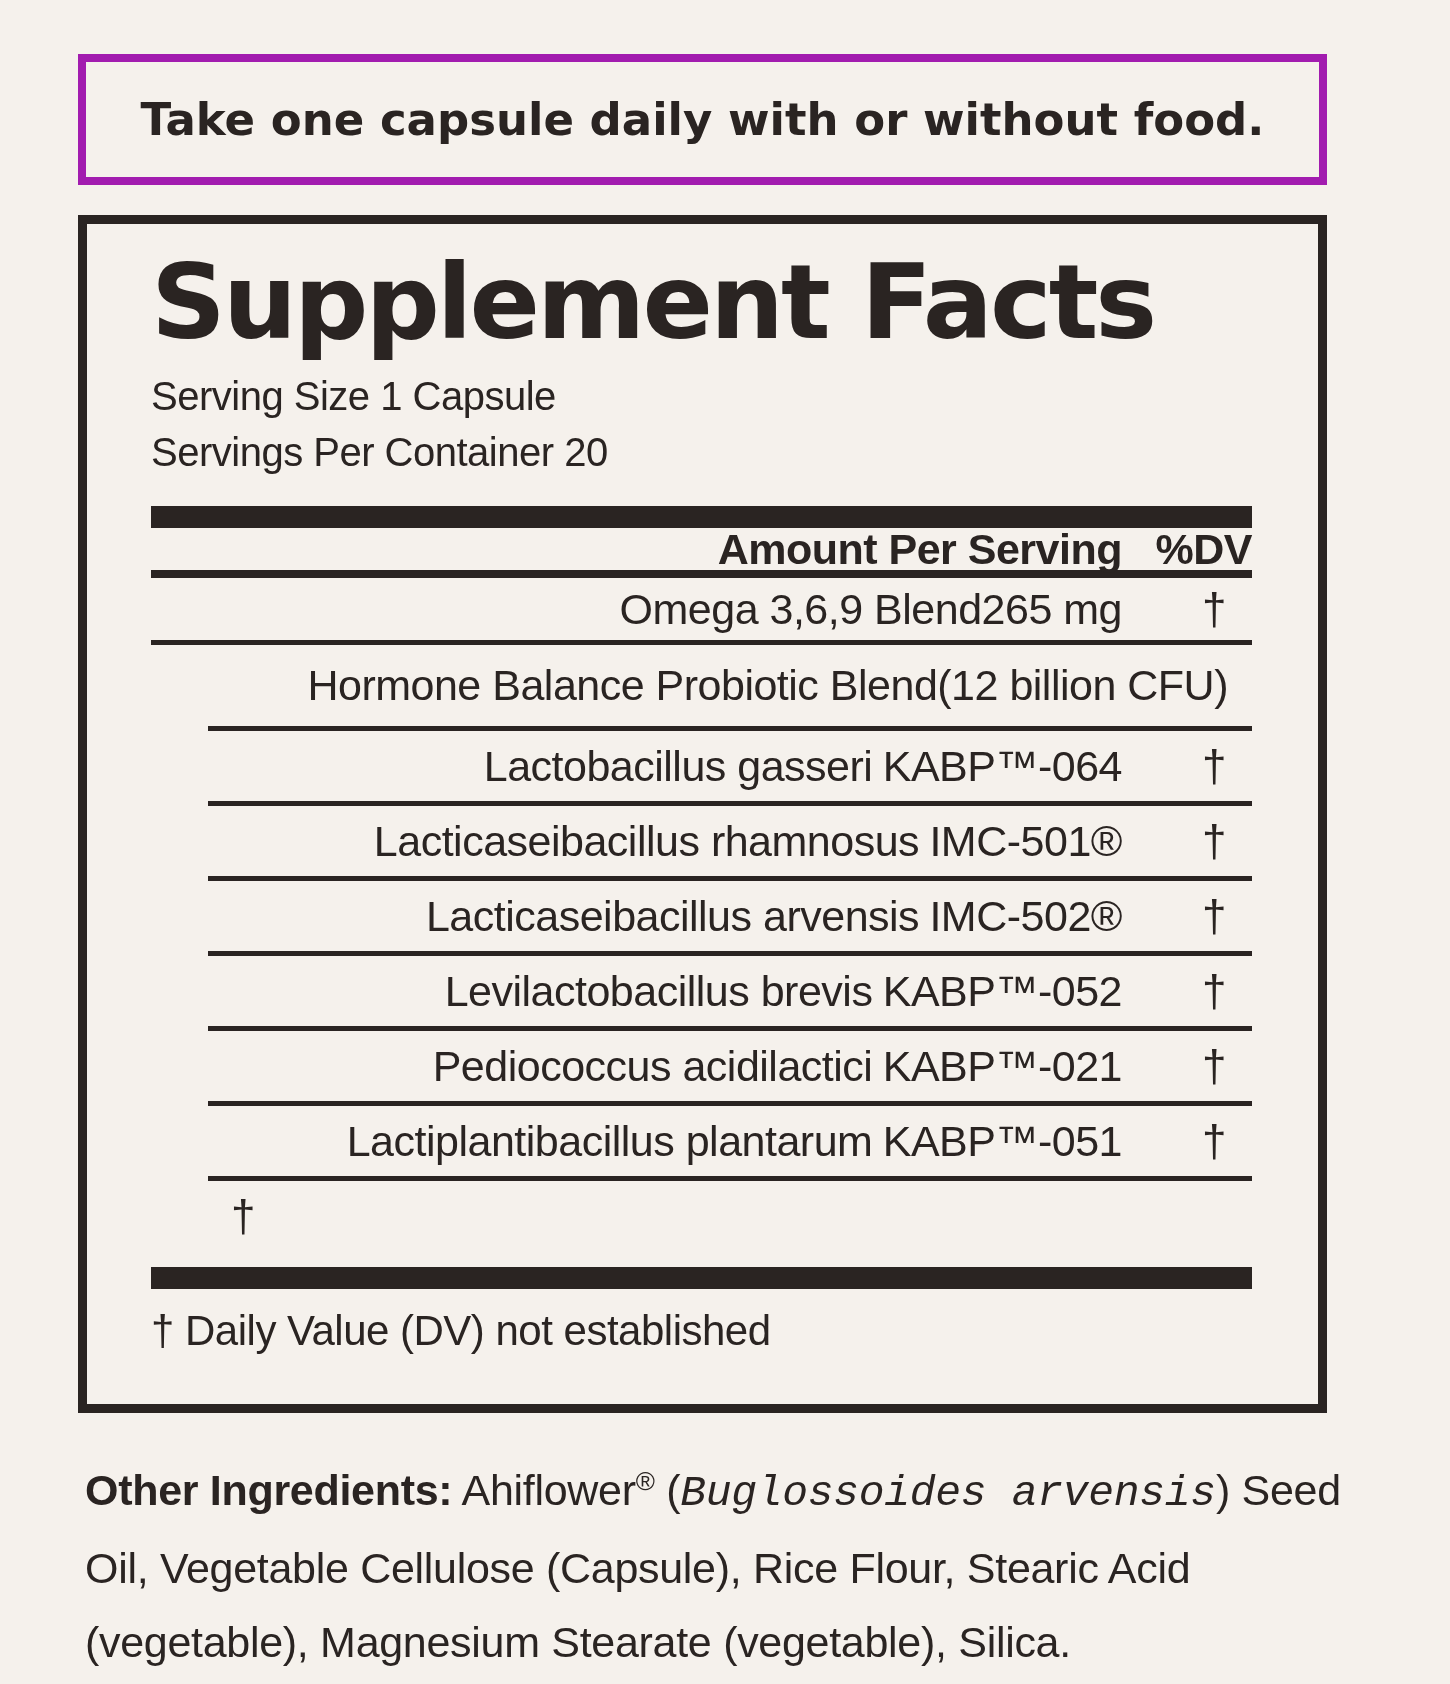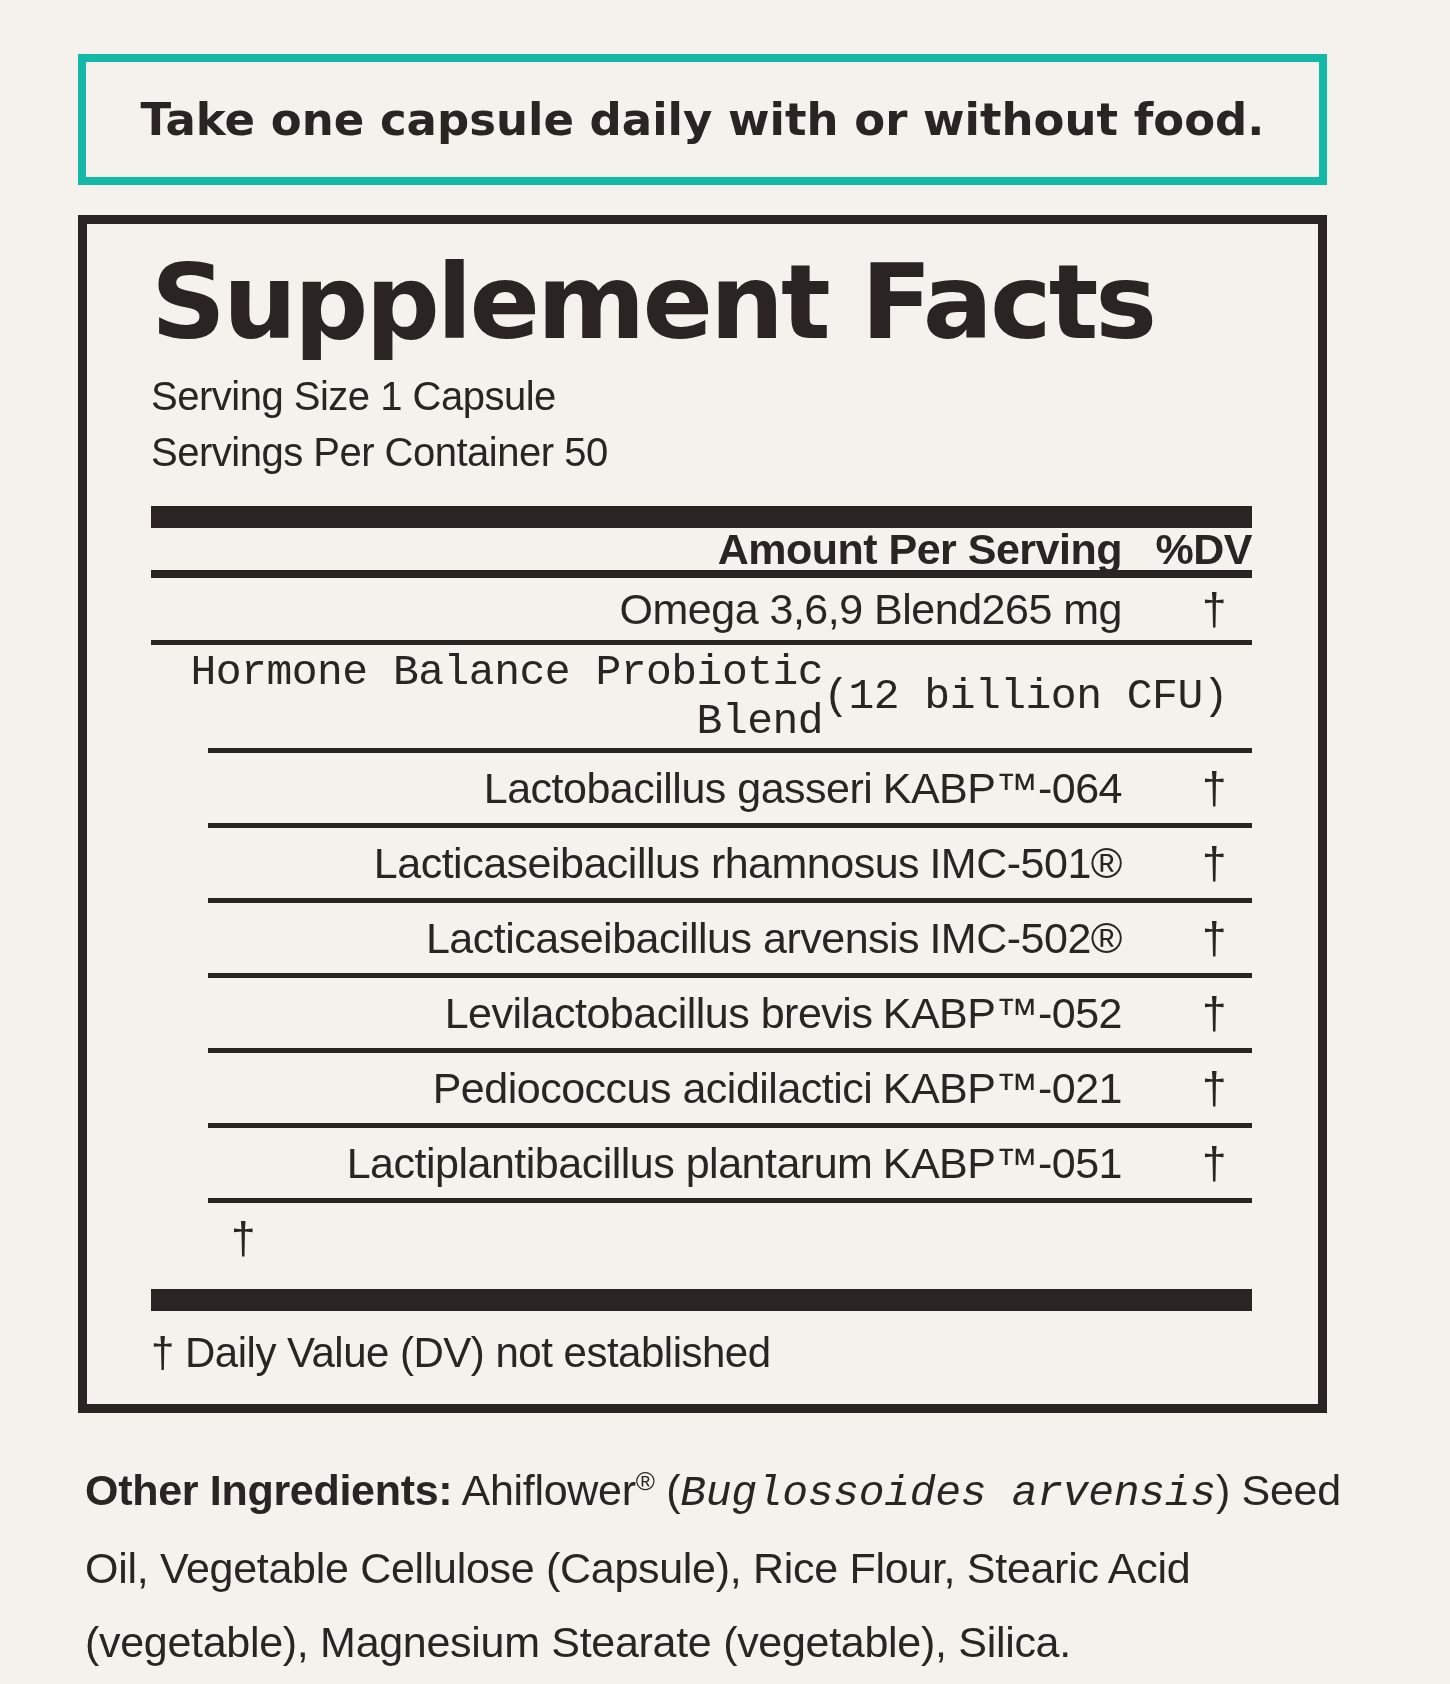--- a/index.html
+++ b/index.html
@@ -14,21 +14,21 @@
     color: #2a2422;
     -webkit-font-smoothing: antialiased;
   }
   .page { position: relative; width: 1450px; height: 1684px; overflow: hidden; }
 
   
   .banner {
     box-sizing: border-box;
     margin: 54px 123px 0 78px;
     height: 131px;
-    border: 8px solid #14b8a6;
+    border: 8px solid #a21caf;
     display: flex;
     align-items: center;
     justify-content: center;
   }
   .banner-text {
     font-family: "DejaVu Sans", sans-serif;
     font-weight: bold;
     font-size: 45px;
     letter-spacing: 0px;
   }
@@ -96,21 +96,21 @@
   .row .name { flex: 1; text-align: right; }
   .row .amount { text-align: right; }
   .row .dv {
     width: 130px;
     text-align: right;
     padding-right: 26px;
     box-sizing: border-box;
     font-size: 44px;
   }
   .row-main { height: 62px; }
-  .row-blend { height: 103px; font-family: Liberation Mono, monospace; }
+  .row-blend { height: 81px; }
   .row-blend .amount-full { text-align: right; padding-right: 24px; }
   .row-sub { height: 70px; }
   .row-sub .name { padding-left: 57px; }
   .species { margin-right: 0.24em; }
 
   .footnote {
     margin-top: 18px;
     font-size: 42px;
     letter-spacing: -0.5px;
   }
@@ -138,21 +138,21 @@
   <div class="banner">
     <div class="banner-text">Take one capsule daily with or without food.</div>
   </div>
 
   <div class="facts-box">
 
     <div class="facts-title">Supplement Facts</div>
 
     <div class="serving-block">
       <div class="serving-line">Serving Size 1 Capsule</div>
-      <div class="serving-line">Servings Per Container 50</div>
+      <div class="serving-line">Servings Per Container 20</div>
     </div>
 
     <div class="bar-thick bar-top"></div>
 
     <div class="hdr-row">
       <div class="hdr-spacer"></div>
       <div class="hdr-amount">Amount Per Serving</div>
       <div class="hdr-dv">%DV</div>
     </div>
 

